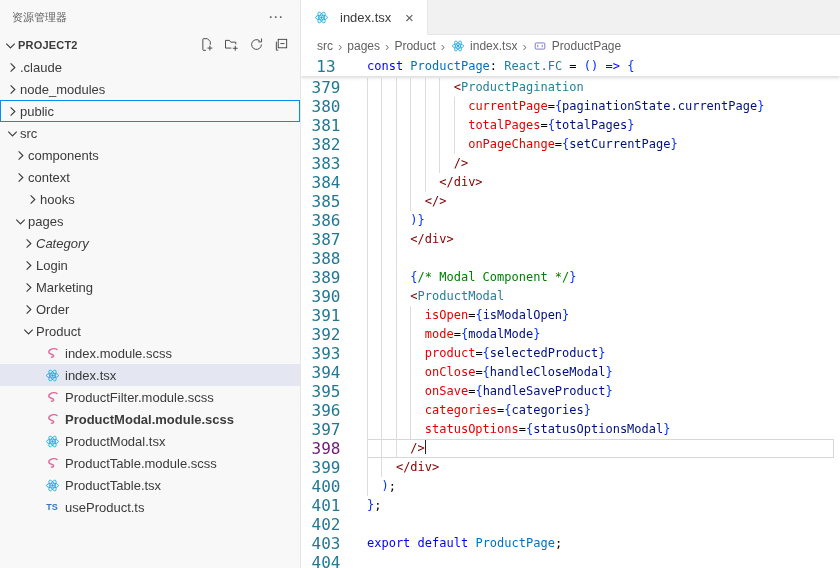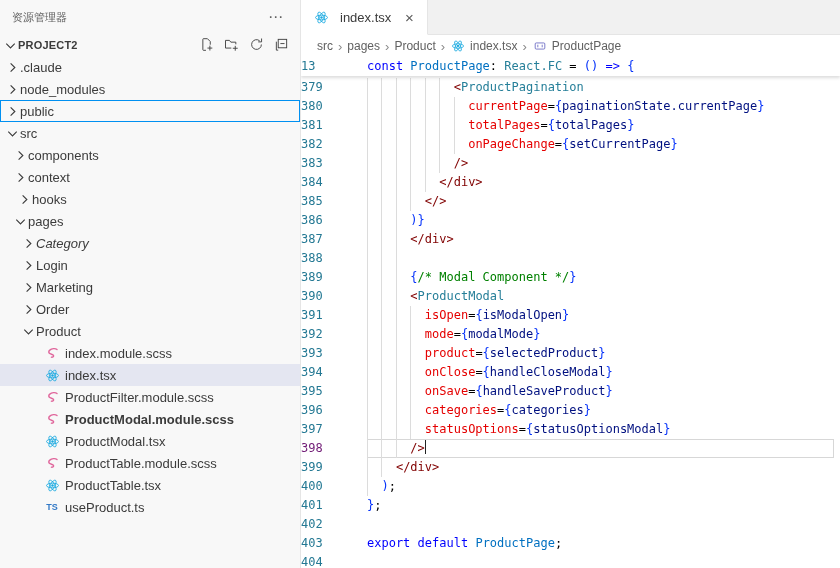--- a/index.html
+++ b/index.html
@@ -38,21 +38,21 @@
   .breadcrumb{height:22px;display:flex;align-items:center;padding-left:16px;font-size:12px;color:#616161;background:#fff;flex:0 0 22px}
   .bc-item{display:inline-flex;align-items:center;gap:4px;cursor:pointer}
   .bc-sep{color:#8a8a8a;font-size:13px;margin:0 5px;cursor:default}
   .bc-item .fi{margin-right:0;width:15px}
   .bc-item .fi svg{width:14px;height:14px}
 
   .code{flex:1;position:relative;font-family:"DejaVu Sans Mono","Liberation Mono",monospace;font-size:12px;overflow:hidden}
   .sticky{background:#fff;box-shadow:0 2px 3px rgba(96,96,96,.22);position:relative;z-index:2}
   #lines{position:relative;z-index:1;padding-top:2px}
   .cl{display:flex;height:19px;line-height:19px}
-  .num{flex:0 0 50px;text-align:left;color:#237893;font-size:12px}
+  .num{flex:0 0 50px;text-align:center;color:#237893;font-size:16px}
   .cl.active .num{color:#701a75}
   .ct{flex:1;margin-left:16px;position:relative;white-space:pre;color:#000}
   .cl.active .ct{box-shadow:inset 0 0 0 1px #d7d7d7;margin-right:6px}
   .guide{position:absolute;top:0;bottom:0;width:1px;background:#dcdcdc}
   .caret{display:inline-block;width:1.5px;height:14px;background:#222;vertical-align:-2px}
   .tk-kw{color:#0000ff}.tk-ty{color:#267f99}.tk-cv{color:#0070c1}.tk-v{color:#001080}
   .tk-at{color:#e50000}.tk-tg{color:#800000}.tk-cm{color:#008000}.tk-br{color:#0431fa}
   .tk-pn{color:#000}.tk-pl{color:#000}
 </style>
 </head>
@@ -144,21 +144,21 @@
           <span class="lbl">components</span>
         </div>
         <div class="row" style="padding-left: 12px;">
           <span class="twisty">
             <svg viewBox="0 0 16 16">
               <path d="M6 3.5l4.5 4.5L6 12.5" fill="none" stroke="#3b3b3b" stroke-width="1.2"></path>
             </svg>
           </span>
           <span class="lbl">context</span>
         </div>
-        <div class="row" style="padding-left: 16px;">
+        <div class="row" style="padding-left: 24px;">
           <span class="twisty">
             <svg viewBox="0 0 16 16">
               <path d="M6 3.5l4.5 4.5L6 12.5" fill="none" stroke="#3b3b3b" stroke-width="1.2"></path>
             </svg>
           </span>
           <span class="lbl">hooks</span>
         </div>
         <div class="row" style="padding-left: 12px;">
           <span class="twisty open">
             <svg viewBox="0 0 16 16">

